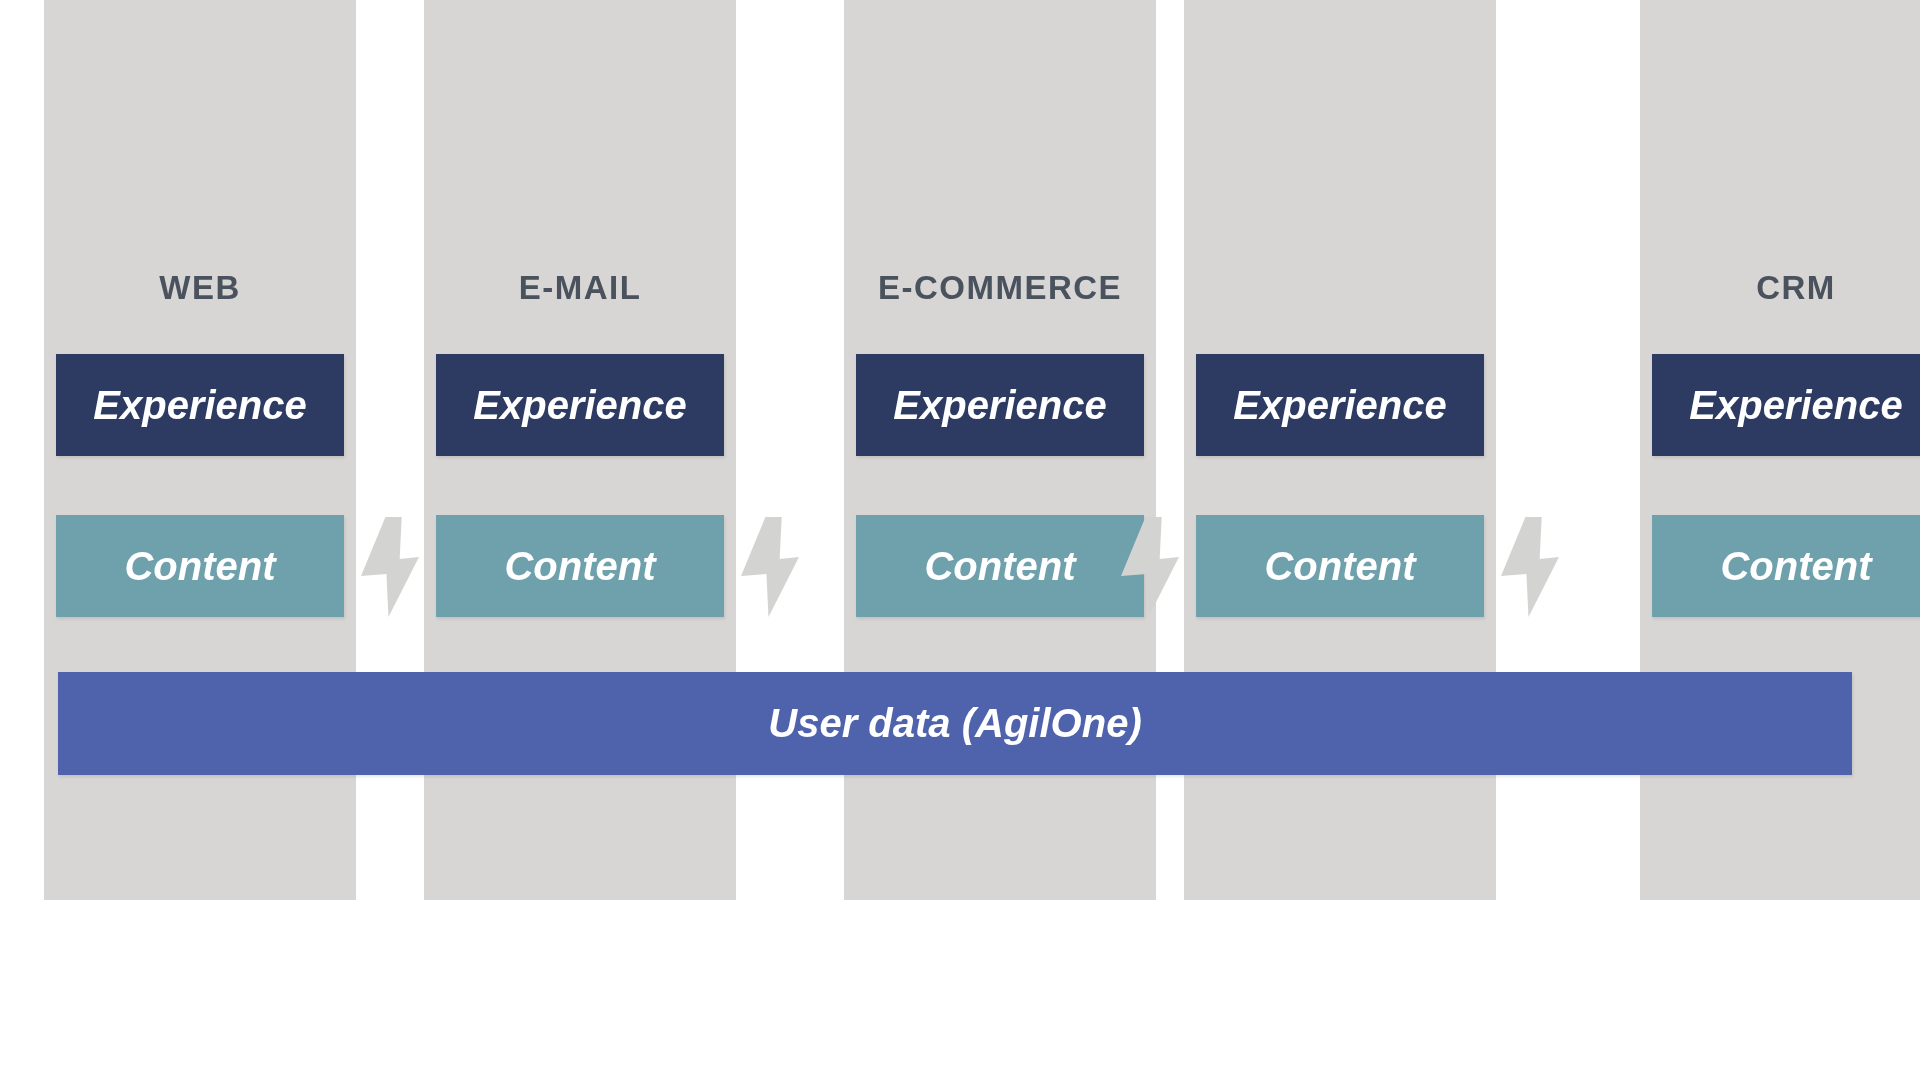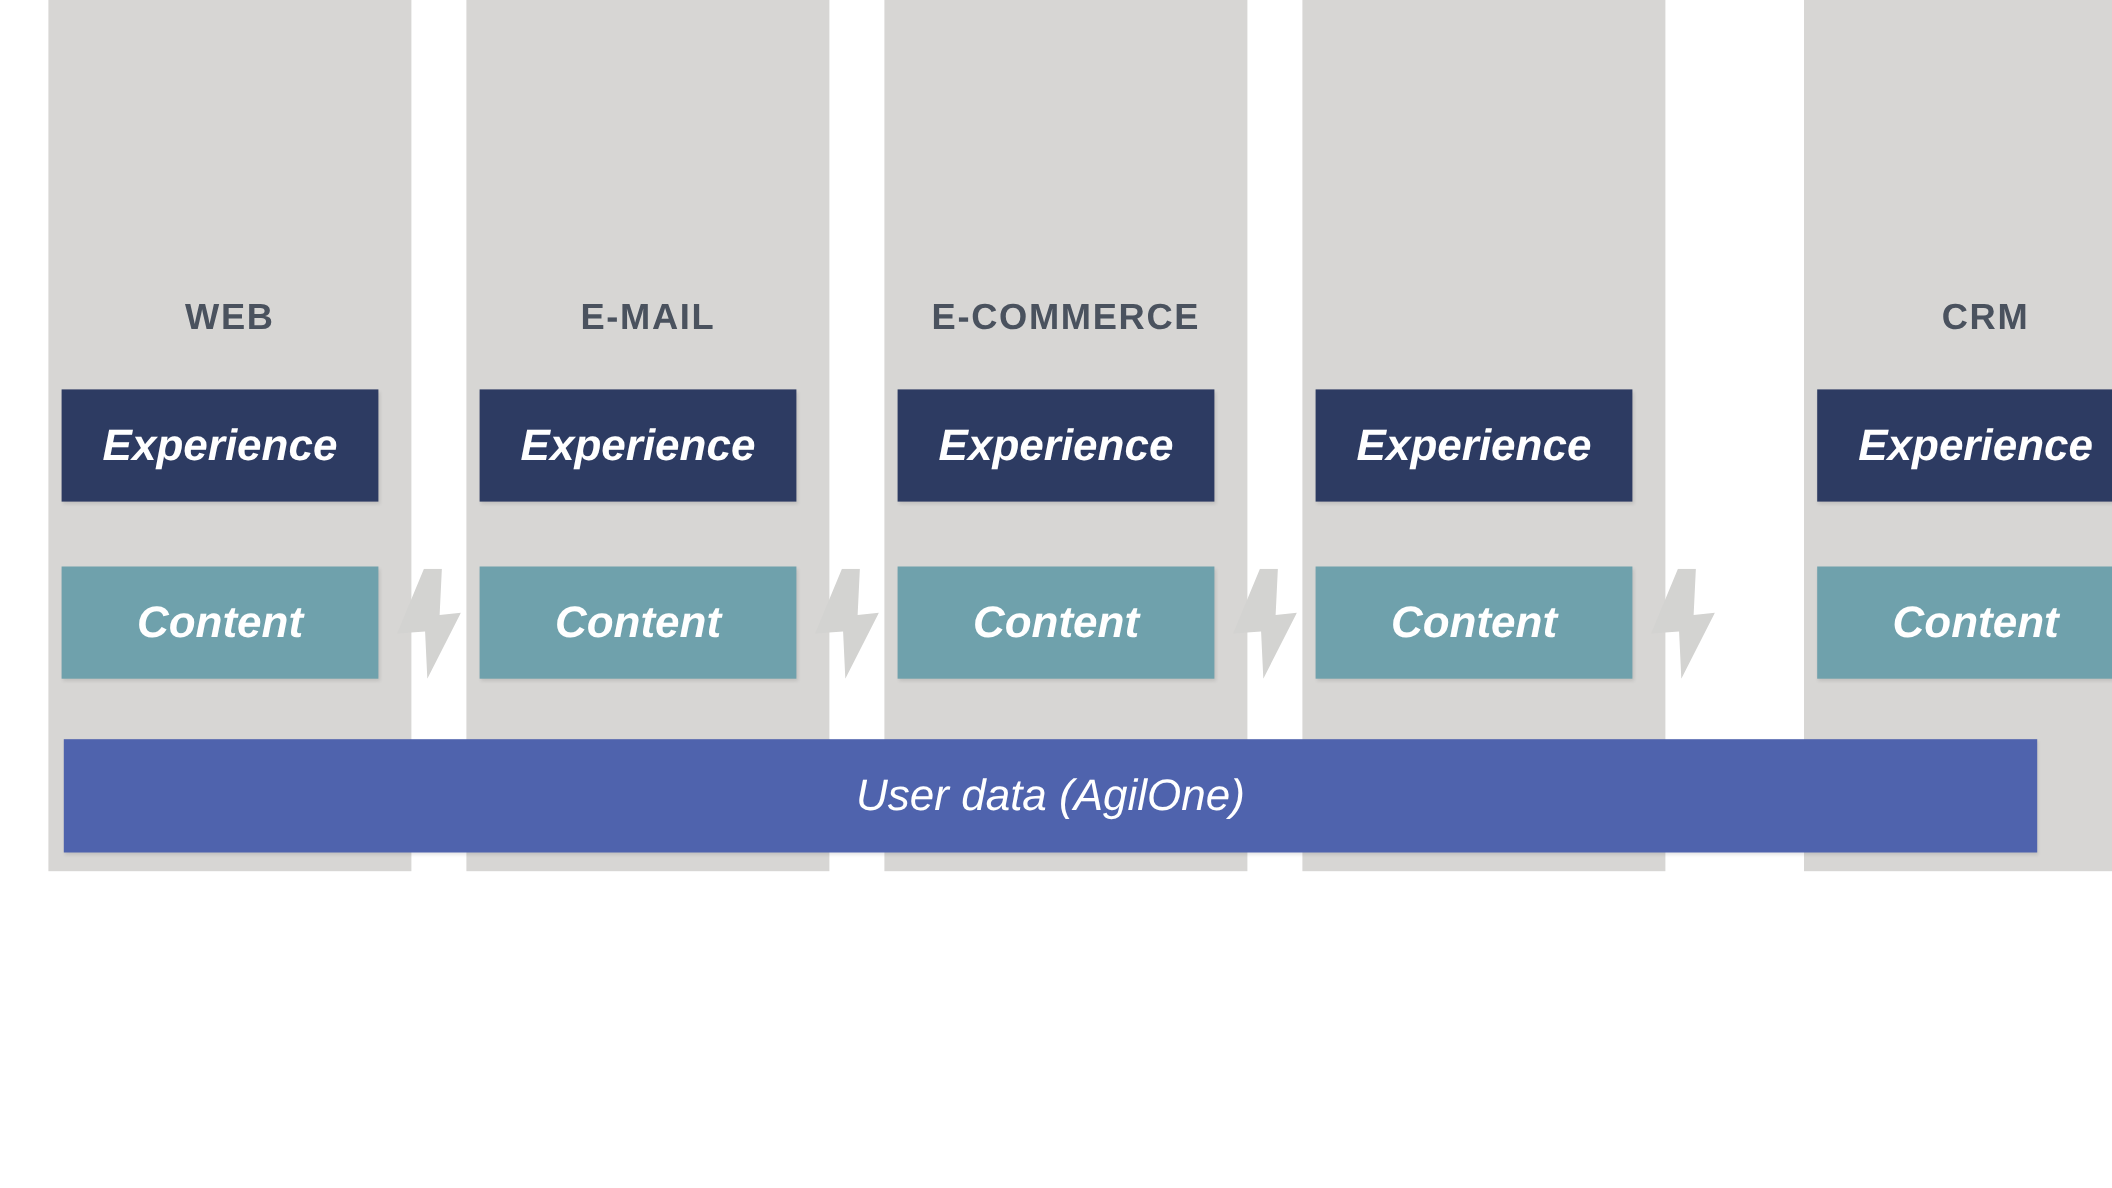--- a/index.html
+++ b/index.html
@@ -11,23 +11,22 @@
     --bolt-gray:#d3d3d1;
     --white:#ffffff;
   }
   html,body{margin:0;padding:0;background:#ffffff;}
   .canvas{
     position:relative;width:1920px;height:1080px;overflow:hidden;
     background:#ffffff;
     font-family:"Liberation Sans", sans-serif;
   }
   .column{
-    position:absolute;top:0;width:312px;height:792px;
+    position:absolute;top:0;width:312px;height:900px;
     background:var(--column-bg);
-    padding-left:18px;
   }
   .col-label{
     position:absolute;left:0;top:266px;width:100%;height:44px;
     line-height:44px;text-align:center;
     font-size:33px;font-weight:700;letter-spacing:1.5px;
     color:var(--label-gray);
   }
   .box{
     position:absolute;left:12px;width:288px;height:102px;
     text-align:center;line-height:102px;
@@ -37,21 +36,21 @@
   }
   .box-experience{top:354px;background:var(--navy);}
   .box-content{top:515px;background:var(--teal);}
   .bolt{
     position:absolute;top:517px;width:58px;height:100px;
   }
   .userdata-bar{
     position:absolute;left:58px;top:672px;width:1794px;height:103px;
     background:var(--bar-blue);
     text-align:center;line-height:103px;
-    font-size:40px;font-weight:400;font-style:italic;
+    font-size:40px;font-weight:700;font-style:italic;
     color:var(--white);
     box-shadow:1px 2px 3px rgba(0,0,0,0.10);
   }
 </style>
 </head>
 <body>
 
 <div class="canvas">
 
   <div class="column" style="left:44px">
@@ -59,21 +58,21 @@
     <div class="box box-experience">Experience</div>
     <div class="box box-content">Content</div>
   </div>
 
   <div class="column" style="left:424px">
     <div class="col-label">E-MAIL</div>
     <div class="box box-experience">Experience</div>
     <div class="box box-content">Content</div>
   </div>
 
-  <div class="column" style="left:804px">
+  <div class="column" style="left:844px">
     <div class="col-label">E-COMMERCE</div>
     <div class="box box-experience">Experience</div>
     <div class="box box-content">Content</div>
   </div>
 
   <div class="column" style="left:1184px">
     <div class="box box-experience">Experience</div>
     <div class="box box-content">Content</div>
   </div>
 

